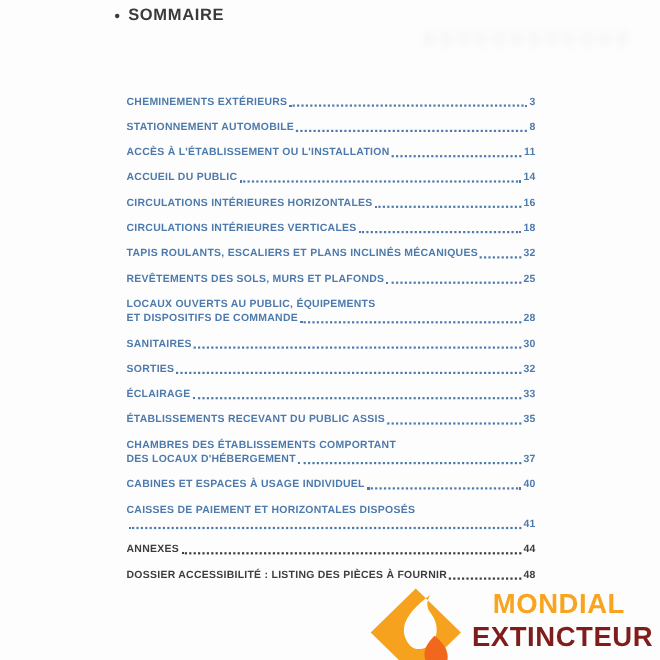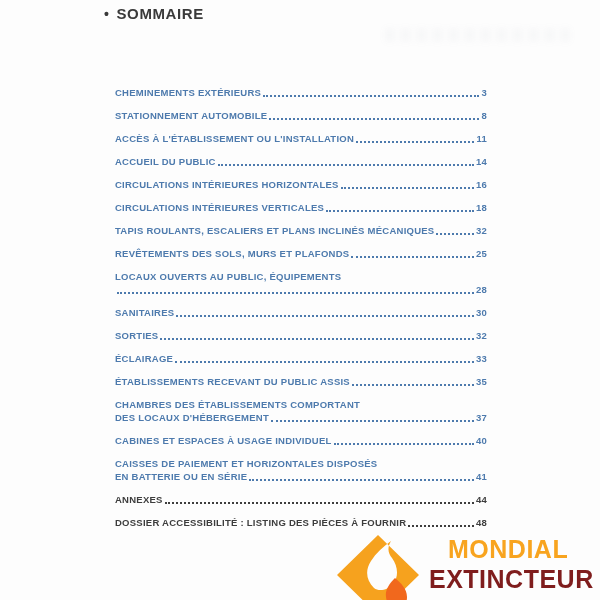--- a/index.html
+++ b/index.html
@@ -194,20 +194,21 @@
         <span class="toc-label">REVÊTEMENTS DES SOLS, MURS ET PLAFONDS</span>
         <span class="leader"></span>
         <span class="toc-page">25</span>
       </div>
     </div>
 
 
     <div class="toc-row">
       <div class="toc-line1">LOCAUX OUVERTS AU PUBLIC, ÉQUIPEMENTS</div>
       <div class="toc-line2">
+        <span class="toc-label">ET DISPOSITIFS DE COMMANDE</span>
         <span class="leader"></span>
         <span class="toc-page">28</span>
       </div>
     </div>
 
     <div class="toc-row">
       <div class="toc-line2">
         <span class="toc-label">SANITAIRES</span>
         <span class="leader"></span>
         <span class="toc-page">30</span>
@@ -251,21 +252,20 @@
       <div class="toc-line2">
         <span class="toc-label">CABINES ET ESPACES À USAGE INDIVIDUEL</span>
         <span class="leader"></span>
         <span class="toc-page">40</span>
       </div>
     </div>
 
     <div class="toc-row">
       <div class="toc-line1">CAISSES DE PAIEMENT ET HORIZONTALES DISPOSÉS</div>
       <div class="toc-line2">
-        <span class="toc-label">EN BATTERIE OU EN SÉRIE</span>
         <span class="leader"></span>
         <span class="toc-page">41</span>
       </div>
     </div>
 
 
     <div class="toc-row dark">
       <div class="toc-line2">
         <span class="toc-label">ANNEXES</span>
         <span class="leader"></span>

